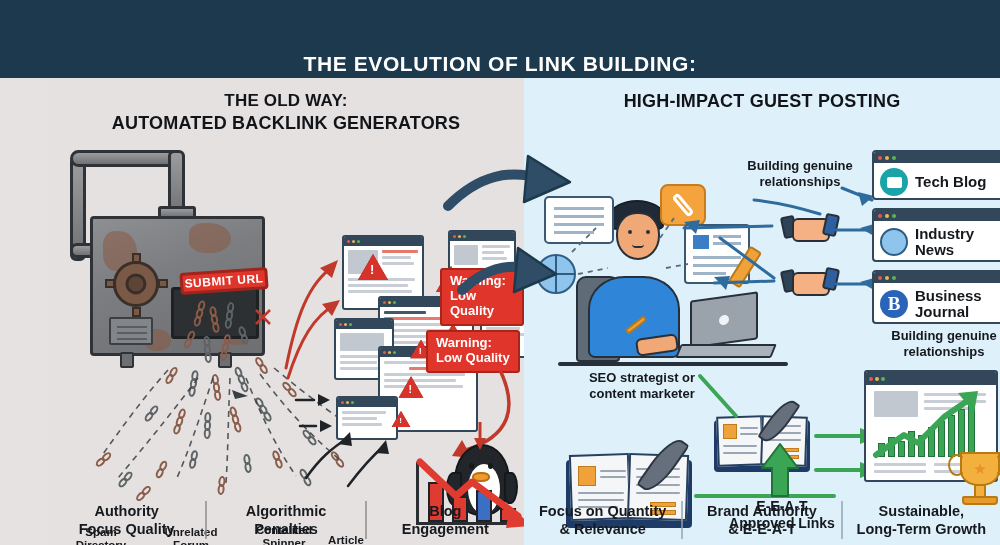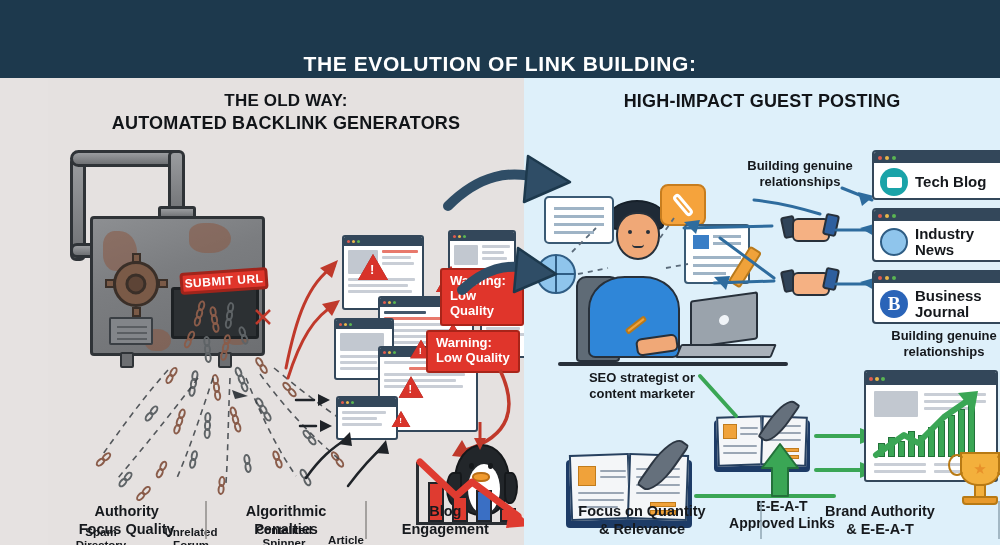--- a/index.html
+++ b/index.html
@@ -839,20 +839,24 @@
         <div class="foot-item">
           <span>Focus on Quantity</span><br>
           <span>&amp; Relevance</span>
         </div>
         <div class="foot-div"></div>
         <div class="foot-item">
           <span>Brand Authority</span><br>
           <span>&amp; E-E-A-T</span>
         </div>
         <div class="foot-div"></div>
+        <div class="foot-item">
+          <span>Sustainable,</span><br>
+          <span>Long-Term Growth</span>
+        </div>
       </div>
     </div>
   </div>
 
   <svg style="left:0;top:78px;width:1000px;height:467px;pointer-events:none;">
 
     <path d="M448,128 C480,96 510,92 540,100" stroke="#2f4d66" stroke-width="10" fill="none" stroke-linecap="round"></path>
     <polygon points="528,78 570,104 524,124" fill="#2f4d66" stroke="#1d394d" stroke-width="2.5" stroke-linejoin="round"></polygon>
 
     <path d="M462,212 C486,190 506,186 528,190" stroke="#2f4d66" stroke-width="10" fill="none" stroke-linecap="round"></path>

